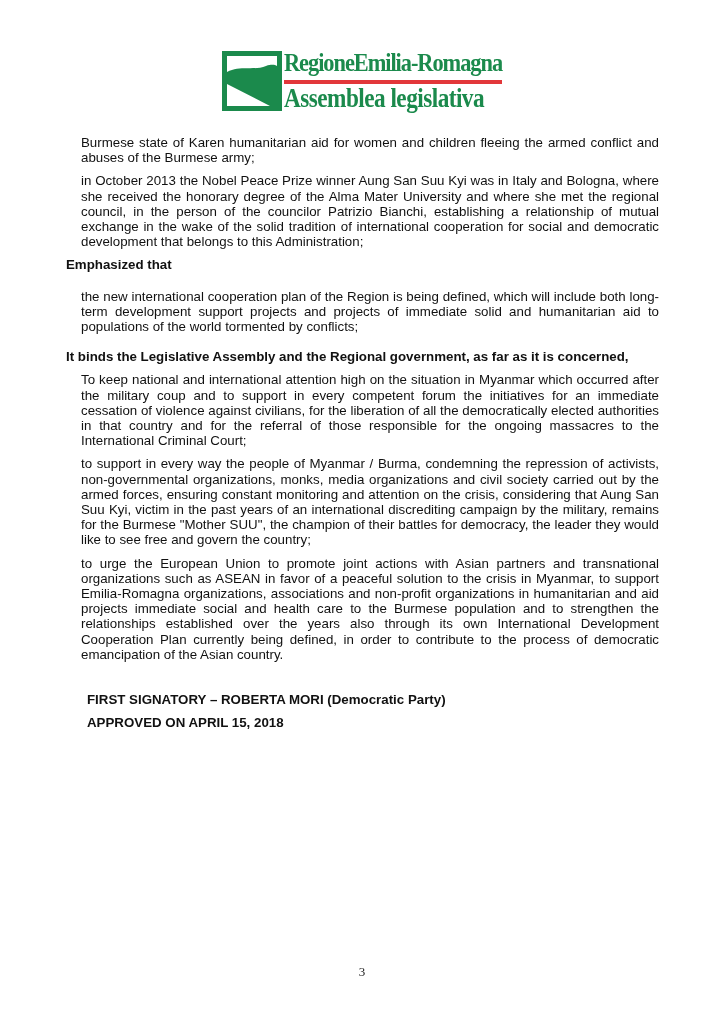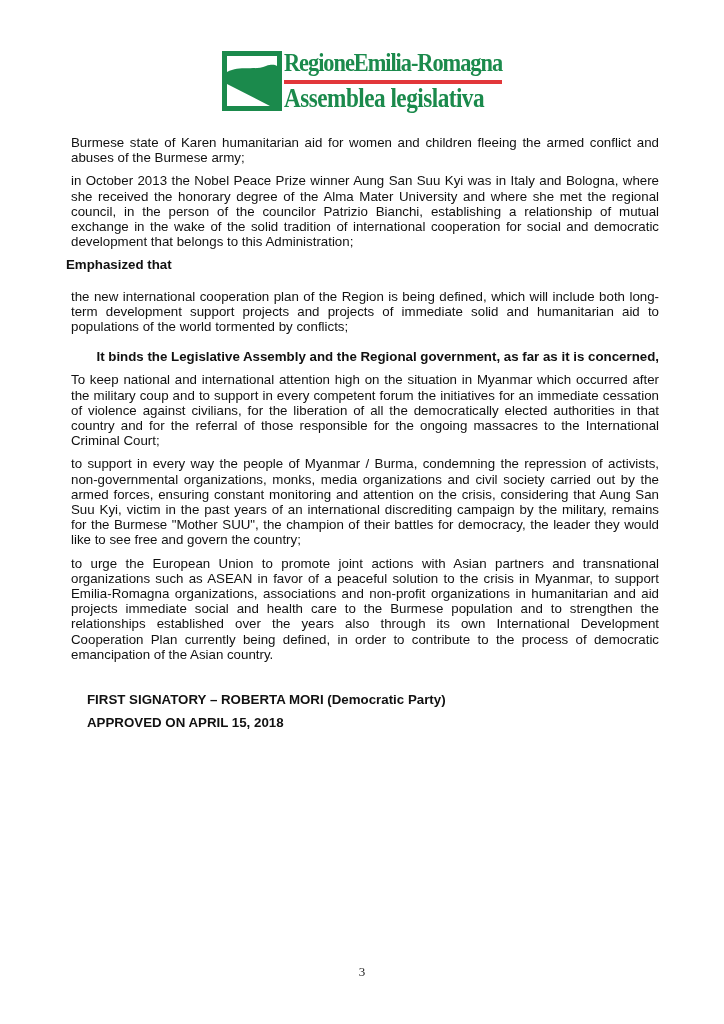--- a/index.html
+++ b/index.html
@@ -10,23 +10,23 @@
   .logo-square { position: absolute; left: 0; top: 0; width: 60px; height: 60px; }
   .logo-line1 { position: absolute; left: 62px; top: -3px; font-family: "Liberation Serif", serif;
                 font-weight: bold; color: #1b8a4c; font-size: 26px; letter-spacing: -1.2px;
                 white-space: nowrap; transform: scaleX(0.86); transform-origin: left top; }
   .logo-bar { position: absolute; left: 62px; top: 29px; width: 218px; height: 4px; background: #e2373a; }
   .logo-line2 { position: absolute; left: 62px; top: 32px; font-family: "Liberation Serif", serif;
                 font-weight: bold; color: #1b8a4c; font-size: 27px; letter-spacing: -0.6px;
                 white-space: nowrap; transform: scaleX(0.86); transform-origin: left top; }
 
   .content { position: absolute; left: 66px; top: 135px; width: 593px; font-size: 13.3px; line-height: 15.2px; }
-  .para { margin: 0 0 8px 5px; text-align: justify; }
+  .para { margin: 0 0 8px 15px; text-align: justify; }
   .heading { margin: 0 0 16px 0; font-weight: bold; }
-  .centered-bold { margin: 15px 0 8px 0; font-weight: bold; text-align: right; }
+  .centered-bold { margin: 15px 0 8px 0; font-weight: bold; text-align: left; }
   .spacer { height: 22px; }
   .sign { margin: 0 0 8px 0; font-weight: bold; padding-left: 21px; }
 
   .page-number { position: absolute; left: 0; width: 724px; top: 964px; text-align: center;
                  font-family: "Liberation Serif", serif; font-size: 13px; color: #222; }
 </style>
 </head>
 <body>
 
 <div class="logo">

